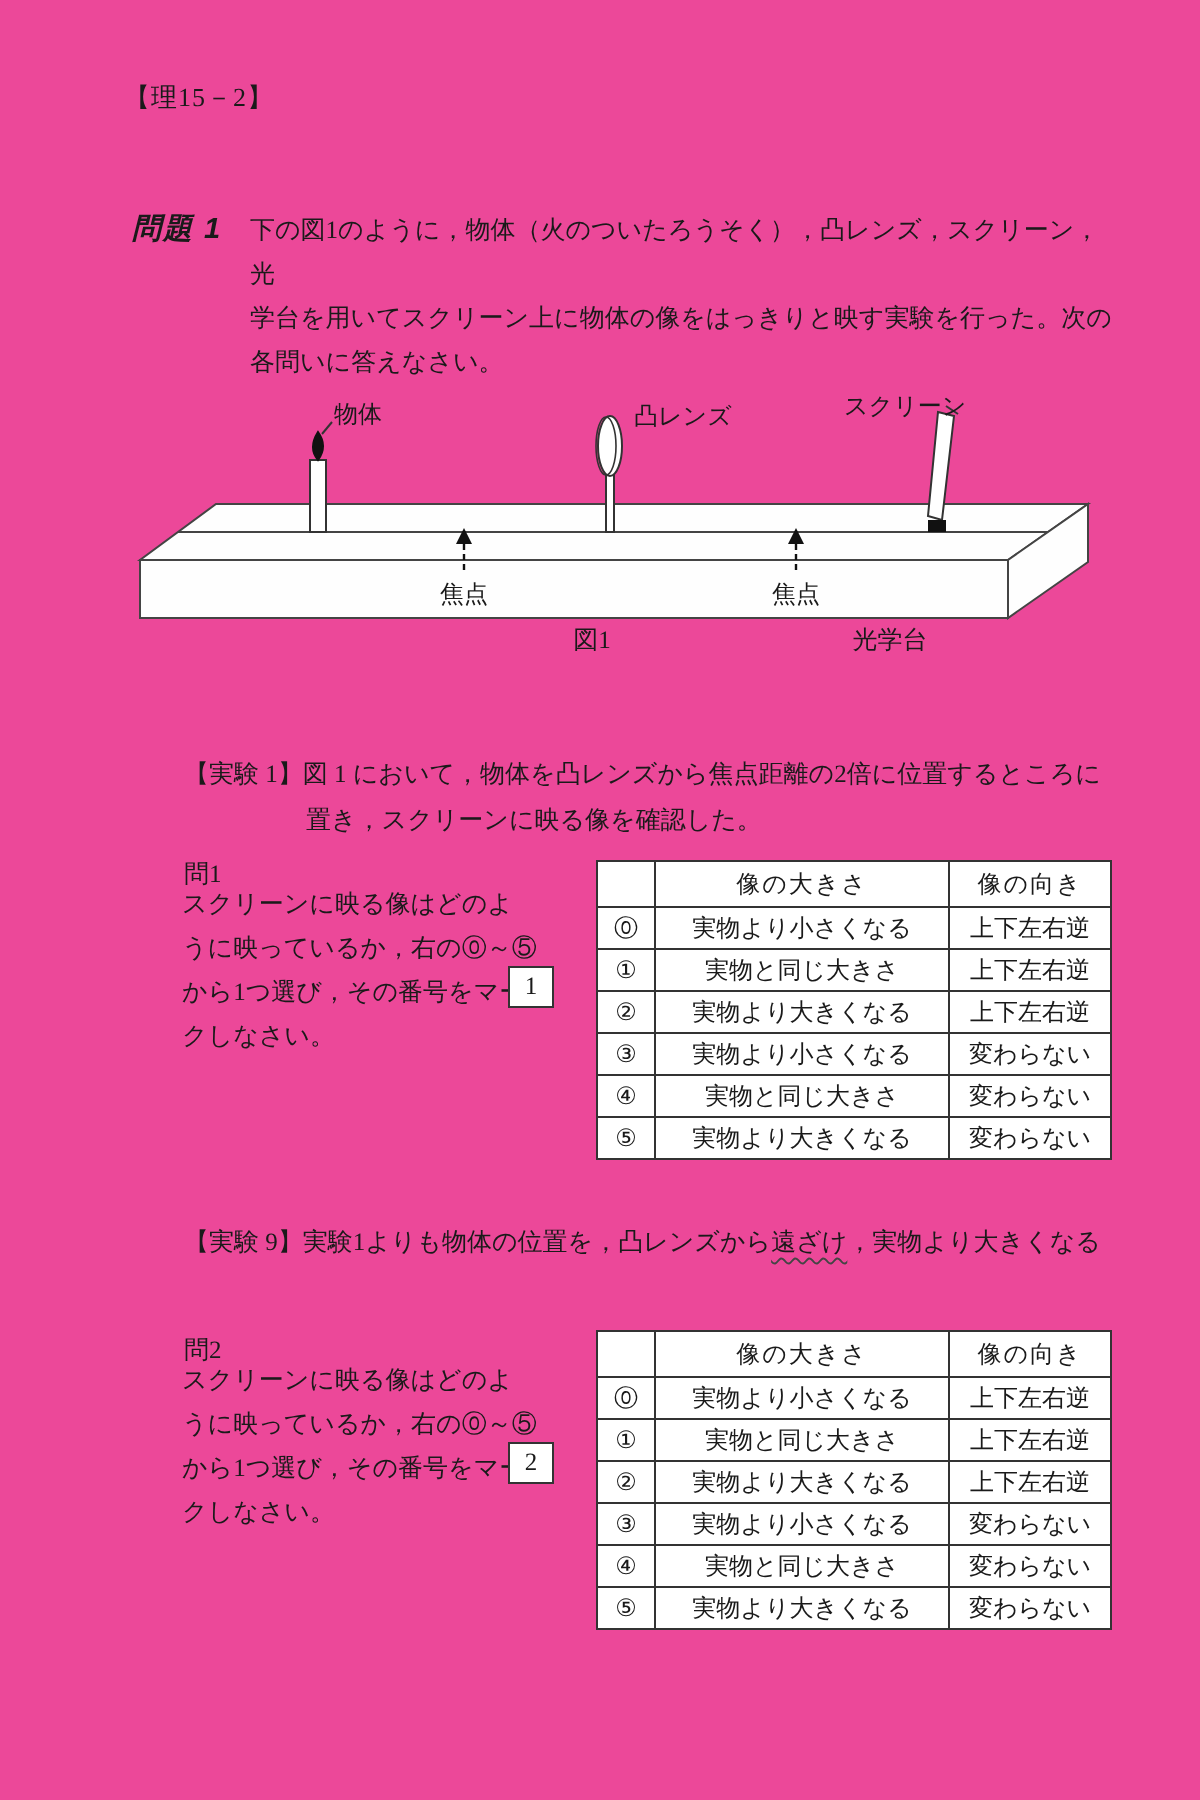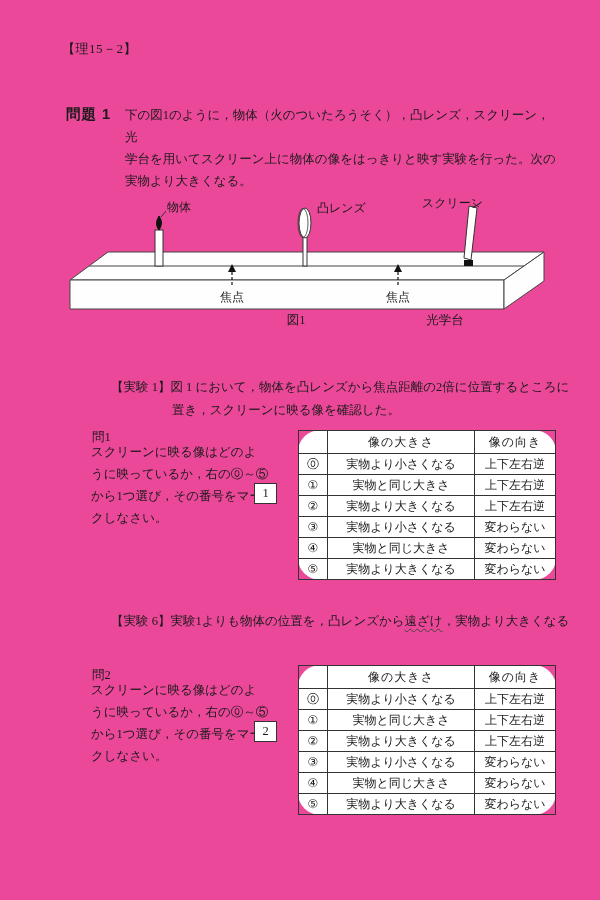--- a/index.html
+++ b/index.html
@@ -6,24 +6,24 @@
   .page{
     position:relative;width:600px;height:900px;background:#ec4899;
     margin:0 auto;color:#1a1a1a;overflow:hidden;
     font-family:"Liberation Serif","DejaVu Serif",serif;
     padding-left:44px;
   }
   .abs{position:absolute;}
   .header-code{left:62px;top:40px;font-size:13px;letter-spacing:0.5px;}
   .problem-heading{
     left:66px;top:105px;font-size:14.5px;font-weight:bold;
-    font-family:"Liberation Sans","DejaVu Sans",sans-serif;letter-spacing:1px;
+    font-family:"Liberation Sans","DejaVu Sans",sans-serif;letter-spacing:1px;font-style:italic;
   }
   .problem-text{left:125px;top:104px;width:432px;font-size:12.5px;line-height:22px;}
-  .exp-block{font-size:12.5px;line-height:23px;margin-left:19px;}
+  .exp-block{font-size:12.5px;line-height:23px;}
   .exp1{left:92px;top:376px;width:465px;}
   .exp2{left:92px;top:610px;width:465px;}
   .exp-indent{margin-left:61px;}
   .wavy{
     text-decoration-line:underline;text-decoration-style:wavy;
     text-decoration-color:#444;text-decoration-thickness:1px;text-underline-offset:3px;
   }
   .q-label{font-size:12.5px;margin-left:32px;}
   .q1-label{left:60px;top:429px;}
   .q2-label{left:60px;top:667px;}
@@ -31,21 +31,21 @@
   .q1-text{left:91px;top:429px;}
   .q2-text{left:91px;top:667px;}
   .answer-box{
     width:21px;height:19px;border:1px solid #333;font-size:12.5px;
     display:flex;align-items:center;justify-content:center;background:#fff;
   }
   .box1{left:254px;top:483px;}
   .box2{left:254px;top:721px;}
   table.options{
     border-collapse:collapse;background:#fff;font-size:12px;
-    font-family:"Liberation Serif","DejaVu Serif",serif;color:#1a1a1a;border-radius:22px;
+    font-family:"Liberation Serif","DejaVu Serif",serif;color:#1a1a1a;
   }
   table.options td{
     border:1px solid #333;text-align:center;vertical-align:middle;padding:0 2px;
   }
   table.options tr{height:21px;}
   table.options tr.head{height:23px;}
   table.options td.c0{width:24px;font-size:12px;}
   table.options td.c1{width:142px;}
   table.options td.c2{width:76px;}
   table.options tr.head td{letter-spacing:1px;}
@@ -61,21 +61,21 @@
 <body>
 
 <div class="page">
 
   <div class="abs header-code">【理15－2】</div>
 
   <div class="abs problem-heading">問題 1</div>
   <div class="abs problem-text">
     <div>下の図1のように，物体（火のついたろうそく），凸レンズ，スクリーン，光</div>
     <div>学台を用いてスクリーン上に物体の像をはっきりと映す実験を行った。次の</div>
-    <div>実物より大きくなる。</div>
+    <div>各問いに答えなさい。</div>
   </div>
 
   <svg class="abs fig" width="600" height="148" viewBox="0 0 600 148">
 
     <g stroke="#444" fill="none" stroke-width="1">
       <polygon points="108,62 544,62 504,90 70,90" fill="#fefefe"></polygon>
       <polygon points="70,90 504,90 504,119 70,119" fill="#fefefe"></polygon>
       <polygon points="544,62 504,90 504,119 544,91" fill="#fefefe"></polygon>
       <line x1="89" y1="76" x2="524" y2="76"></line>
     </g>
@@ -164,21 +164,21 @@
     </tr>
     <tr>
       <td class="c0">⑤</td>
       <td class="c1">実物より大きくなる</td>
       <td class="c2">変わらない</td>
     </tr>
   </tbody>
     </table>
 
   <div class="abs exp-block exp2">
-    <div><span>【実験 6】</span><span>実験1よりも物体の位置を，凸レンズから</span><span class="wavy">遠ざけ</span><span>，実物より大きくなる</span></div>
+    <div><span>【実験 9】</span><span>実験1よりも物体の位置を，凸レンズから</span><span class="wavy">遠ざけ</span><span>，実物より大きくなる</span></div>
   </div>
 
   <div class="abs q-label q2-label">問2</div>
   <div class="abs q-text q2-text">
     <div>スクリーンに映る像はどのよ</div>
     <div>うに映っているか，右の⓪～⑤</div>
     <div>から1つ選び，その番号をマー</div>
     <div>クしなさい。</div>
   </div>
   <div class="abs answer-box box2">2</div>

